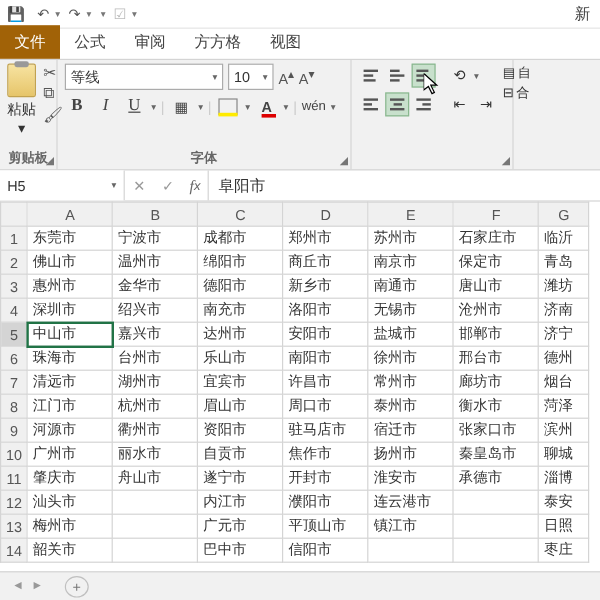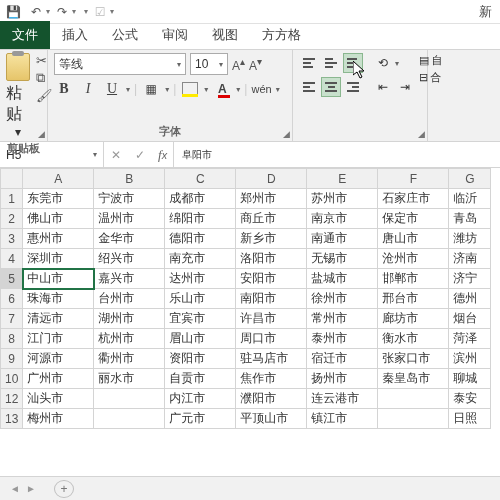--- a/index.html
+++ b/index.html
@@ -6,21 +6,21 @@
 body { background: #fff; width: 500px; height: 500px; overflow: hidden; font-size: 12px; color: #333; }
 
 .qat { height: 24px; background: #fff; border-bottom: 1px solid #e1e1e1; display: flex; align-items: center; padding: 0 4px; gap: 2px; }
 .qat .ico { width: 20px; height: 20px; display: flex; align-items: center; justify-content: center; font-size: 12px; color: #555; }
 .qat .sep { width: 6px; }
 .qat .ddarrow { font-size: 8px; color: #777; margin-left: -2px; }
 .qat .title-right { margin-left: auto; font-size: 13px; color: #444; padding-right: 4px; }
 
 .tabs { height: 26px; background: #fff; display: flex; align-items: flex-end; border-bottom: 1px solid #d4d4d4; }
 .tab { padding: 5px 12px 5px; font-size: 13px; color: #444; }
-.tab.green { background: #14532d; color: #fff; }
+.tab.green { background: #a16207; color: #fff; }
 .tab.active { background: #f1f1f1; border-top: 1px solid #d4d4d4; border-left: 1px solid #d4d4d4; border-right: 1px solid #d4d4d4; color: #217346; }
 
 .ribbon { height: 92px; background: #f1f1f1; display: flex; border-bottom: 1px solid #d4d4d4; }
 .group { border-right: 1px solid #d4d4d4; padding: 3px 6px 0; display: flex; flex-direction: column; position: relative; }
 .group-label { text-align: center; font-size: 11px; color: #666; padding: 2px 0 2px; margin-top: auto; font-weight: bold; }
 .group-body { display: flex; gap: 4px; align-items: flex-start; flex: 1; }
 
 .clip { width: 48px; }
 .clip .paste { display: flex; flex-direction: column; align-items: center; gap: 0; }
 .clip .paste-ico { width: 24px; height: 28px; background: linear-gradient(#f7e3a1,#e6c56a); border: 1px solid #c2a24f; border-radius: 2px; position: relative; }
@@ -51,21 +51,21 @@
 .merge-col { margin-left: 4px; display: flex; flex-direction: column; gap: 2px; }
 .merge-btn { display: flex; align-items: center; gap: 2px; font-size: 11px; }
 
 .cursor { position: absolute; pointer-events: none; z-index: 100; }
 
 .namebox-row { height: 26px; border-bottom: 1px solid #d4d4d4; display: flex; align-items: stretch; }
 .namebox { width: 104px; border-right: 1px solid #d4d4d4; display: flex; align-items: center; padding: 0 6px; justify-content: space-between; background: #fff; }
 .fx-area { display: flex; align-items: center; flex: 1; }
 .fx-btn { width: 24px; display: flex; align-items: center; justify-content: center; color: #999; font-size: 12px; }
 .fx { font-style: italic; font-family: "Times New Roman"; font-size: 13px; color: #666; padding: 0 6px; border-right: 1px solid #d4d4d4; height: 100%; display: flex; align-items: center; }
-.formula-val { padding: 0 8px; font-size: 10px; }
+.formula-val { padding: 0 8px; font-size: 13px; }
 
 .grid-wrap { position: relative; }
 .grid { border-collapse: collapse; table-layout: fixed; }
 .grid th, .grid td { border: 1px solid #d4d4d4; font-weight: normal; font-size: 12px; height: 20px; padding: 0 4px; overflow: hidden; white-space: nowrap; }
 .grid thead th { background: #f0f0f0; text-align: center; color: #555; }
 .grid .rowhead { background: #f0f0f0; text-align: center; color: #555; width: 22px; }
 .grid td { text-align: left; }
 .corner { width: 22px; background: #f0f0f0; }
 .col { width: 71px; }
 .col-g { width: 42px; }
@@ -88,34 +88,33 @@
     <span class="ddarrow">▾</span>
   <span class="sep"></span>
   <span class="ddarrow">▾</span>
   <span class="ico" style="color:#bbb">☑</span>
     <span class="ddarrow">▾</span>
   <span class="title-right">新</span>
 </div>
 
 <div class="tabs">
   <div class="tab green">文件</div>
-  <div class="tab">插入</div>
   <div class="tab">公式</div>
   <div class="tab">审阅</div>
+  <div class="tab">方方格</div>
   <div class="tab">视图</div>
-  <div class="tab">方方格</div>
 </div>
 
 <div class="ribbon">
 
   <div class="group clip">
     <div class="group-body">
       <div class="paste">
         <div class="paste-ico"></div>
-        <span style="font-size:16px;margin-top:2px">粘贴</span>
+        <span style="font-size:12px;margin-top:2px">粘贴</span>
         <span class="ddarrow">▾</span>
       </div>
       <div class="mini">
         <span>✂</span>
         <span>⧉</span>
         <span>🖌</span>
       </div>
     </div>
     <div class="group-label">剪贴板</div>
     <span class="dialog-launcher">◢</span>
@@ -369,38 +368,58 @@
           <th class="rowhead">10</th>
           <td>广州市</td>
           <td>丽水市</td>
           <td>自贡市</td>
           <td>焦作市</td>
           <td>扬州市</td>
           <td>秦皇岛市</td>
           <td>聊城</td>
         </tr>
         <tr>
+          <th class="rowhead">11</th>
+          <td>肇庆市</td>
+          <td>舟山市</td>
+          <td>遂宁市</td>
+          <td>开封市</td>
+          <td>淮安市</td>
+          <td>承德市</td>
+          <td>淄博</td>
+        </tr>
+        <tr>
           <th class="rowhead">12</th>
           <td>汕头市</td>
           <td></td>
           <td>内江市</td>
           <td>濮阳市</td>
           <td>连云港市</td>
           <td></td>
           <td>泰安</td>
         </tr>
         <tr>
           <th class="rowhead">13</th>
           <td>梅州市</td>
           <td></td>
           <td>广元市</td>
           <td>平顶山市</td>
           <td>镇江市</td>
           <td></td>
           <td>日照</td>
+        </tr>
+        <tr>
+          <th class="rowhead">14</th>
+          <td>韶关市</td>
+          <td></td>
+          <td>巴中市</td>
+          <td>信阳市</td>
+          <td></td>
+          <td></td>
+          <td>枣庄</td>
         </tr>
       </tbody>
 </table>
 </div>
 
 <div class="sheet-tabs">
   <span class="nav-arrow">◄</span>
   <span class="nav-arrow">►</span>
   <span style="width:6px"></span>
   <div class="plus">+</div>

